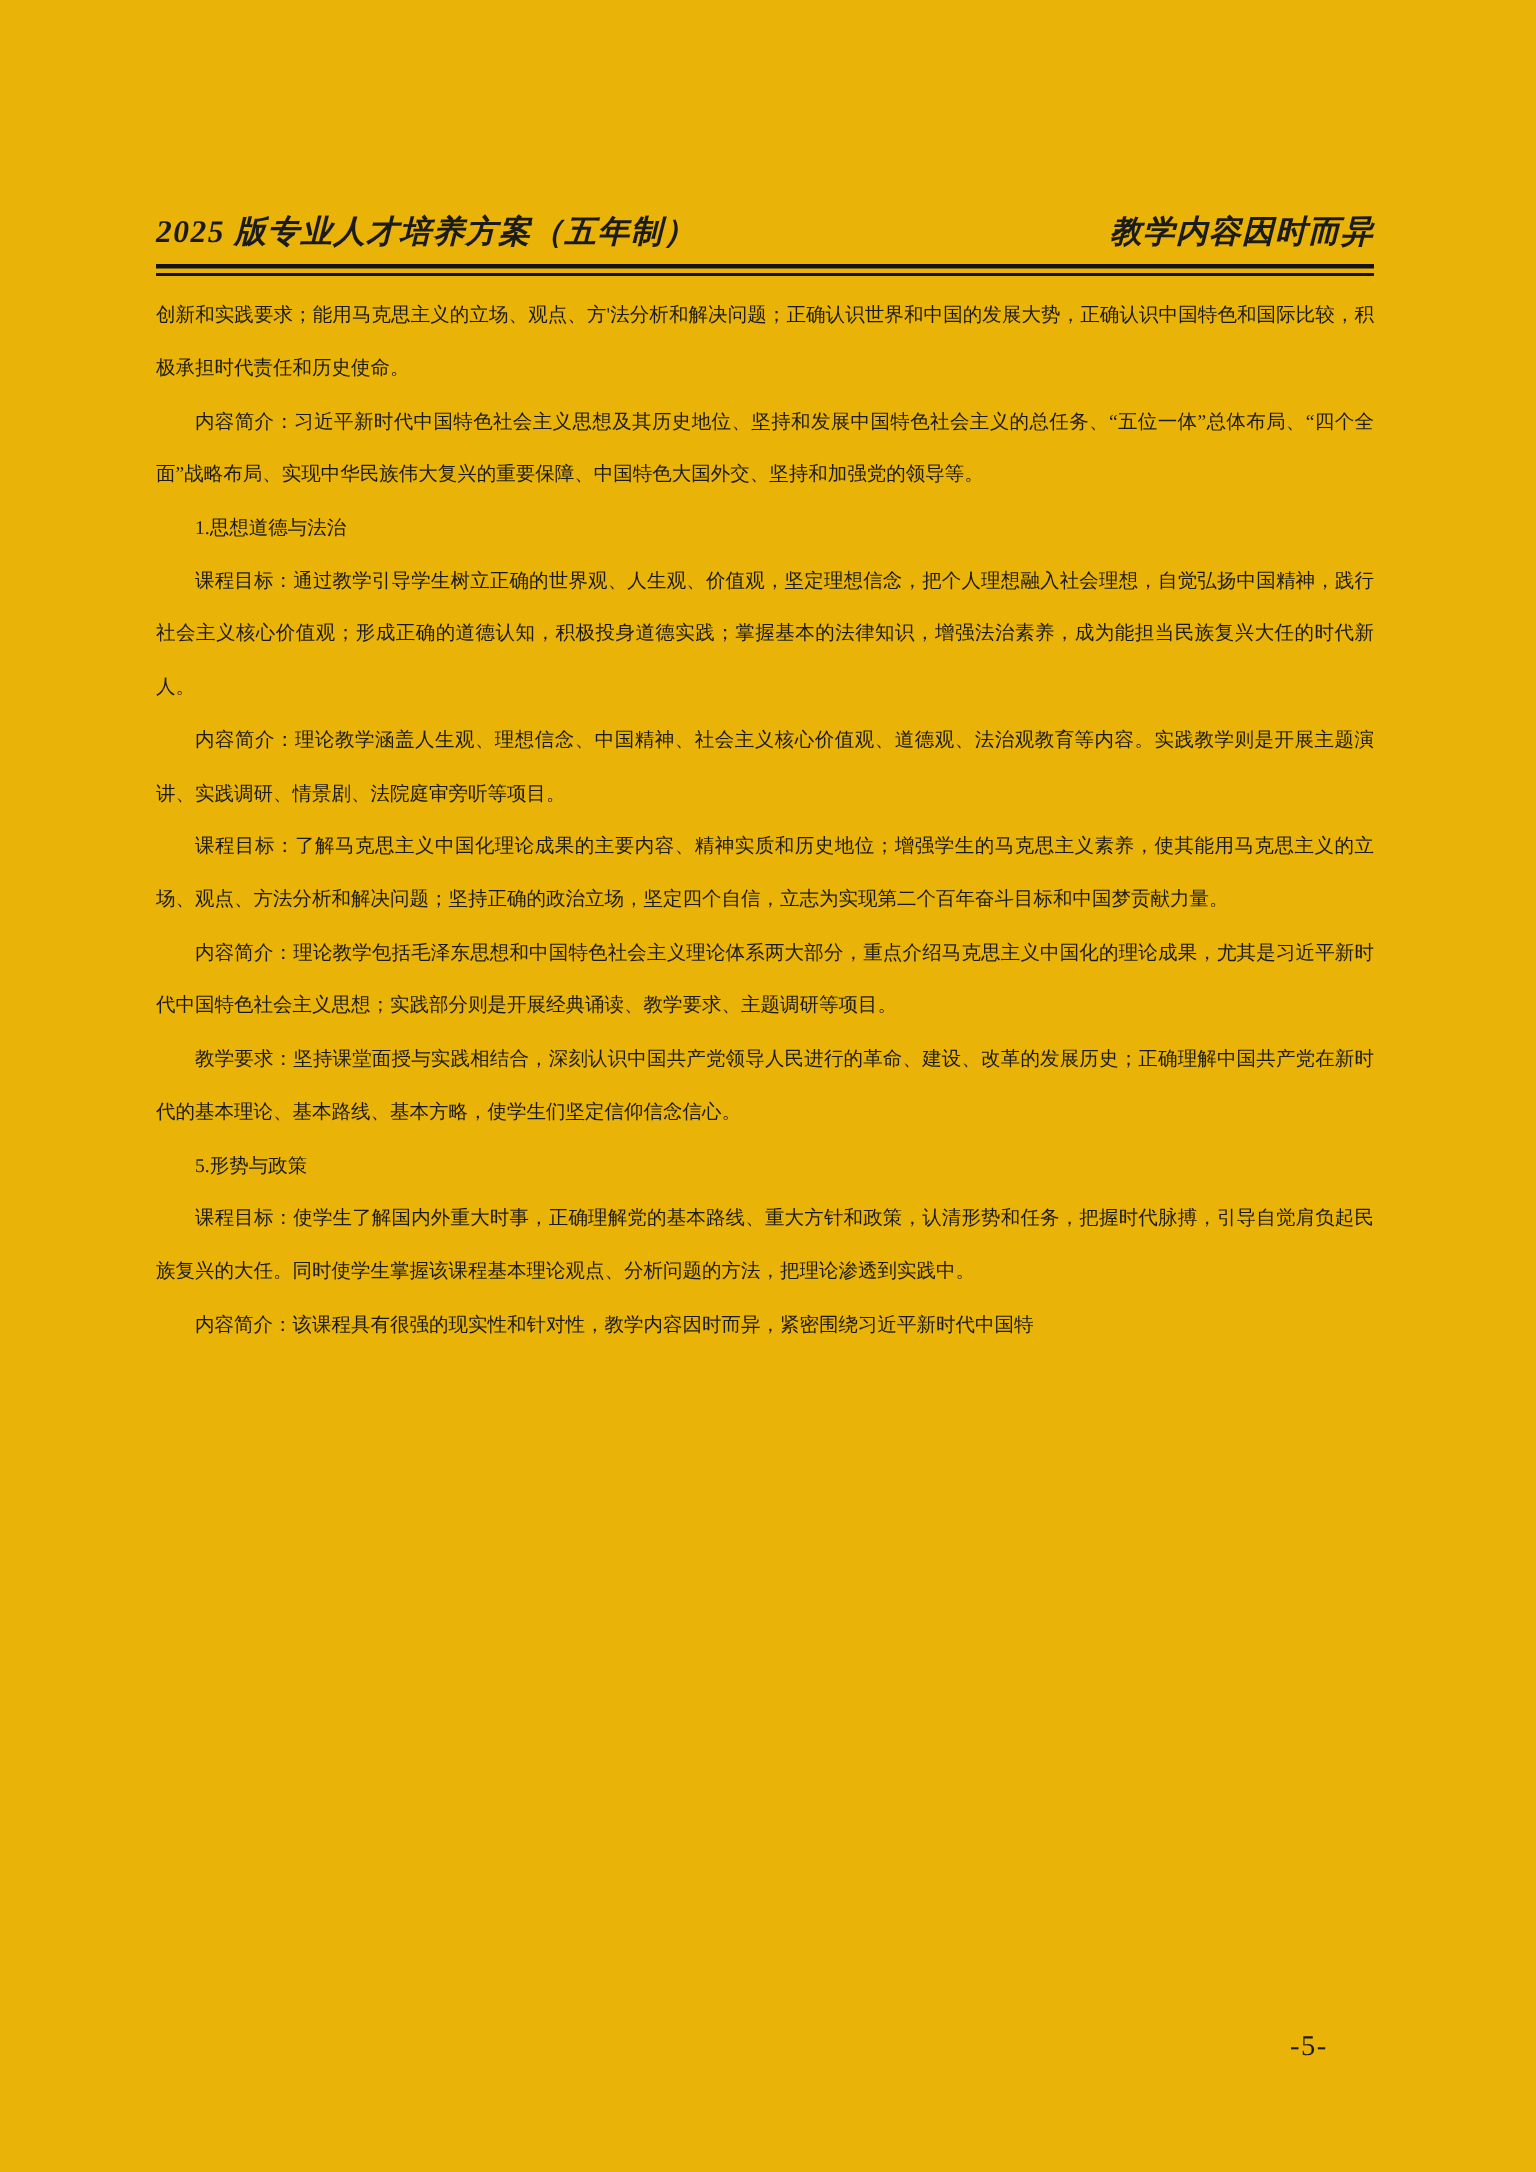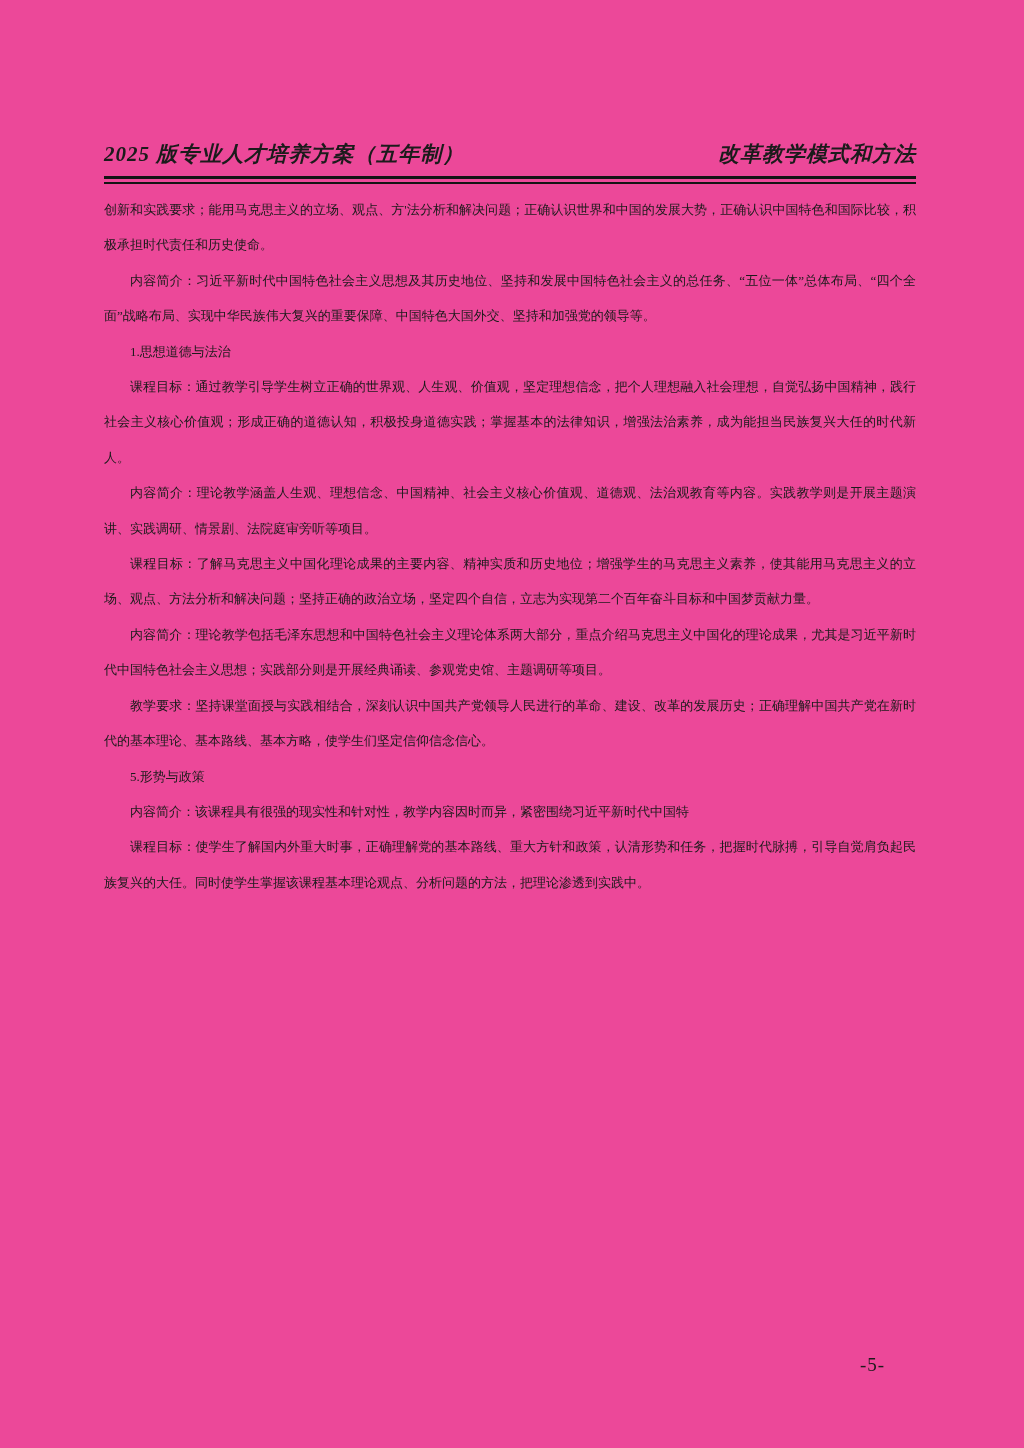--- a/index.html
+++ b/index.html
@@ -4,21 +4,21 @@
 <style>
   html, body {
     margin: 0;
     padding: 0;
     background: #ffffff;
   }
   .page {
     position: relative;
     width: 1024px;
     height: 1448px;
-    background: #ec4899;
+    background: #eab308;
     color: #1b1b1b;
     font-family: "Liberation Serif", "DejaVu Serif", serif;
     overflow: hidden;
     box-sizing: border-box;
   }
   .content {
     position: absolute;
     left: 104px;
     top: 140px;
     width: 812px;
@@ -63,34 +63,34 @@
   }
 </style>
 </head>
 <body>
 
 <div class="page">
   <div class="content">
 
     <div class="running-header">
       <span>2025 版专业人才培养方案（五年制）</span>
-      <span>改革教学模式和方法</span>
+      <span>教学内容因时而异</span>
     </div>
 
     <div class="header-rule"></div>
 
     <div class="body-text">
       <p class="no-indent">创新和实践要求；能用马克思主义的立场、观点、方'法分析和解决问题；正确认识世界和中国的发展大势，正确认识中国特色和国际比较，积极承担时代责任和历史使命。</p>
       <p>内容简介：习近平新时代中国特色社会主义思想及其历史地位、坚持和发展中国特色社会主义的总任务、“五位一体”总体布局、“四个全面”战略布局、实现中华民族伟大复兴的重要保障、中国特色大国外交、坚持和加强党的领导等。</p>
       <p>1.思想道德与法治</p>
       <p>课程目标：通过教学引导学生树立正确的世界观、人生观、价值观，坚定理想信念，把个人理想融入社会理想，自觉弘扬中国精神，践行社会主义核心价值观；形成正确的道德认知，积极投身道德实践；掌握基本的法律知识，增强法治素养，成为能担当民族复兴大任的时代新人。</p>
       <p>内容简介：理论教学涵盖人生观、理想信念、中国精神、社会主义核心价值观、道德观、法治观教育等内容。实践教学则是开展主题演讲、实践调研、情景剧、法院庭审旁听等项目。</p>
       <p>课程目标：了解马克思主义中国化理论成果的主要内容、精神实质和历史地位；增强学生的马克思主义素养，使其能用马克思主义的立场、观点、方法分析和解决问题；坚持正确的政治立场，坚定四个自信，立志为实现第二个百年奋斗目标和中国梦贡献力量。</p>
-      <p>内容简介：理论教学包括毛泽东思想和中国特色社会主义理论体系两大部分，重点介绍马克思主义中国化的理论成果，尤其是习近平新时代中国特色社会主义思想；实践部分则是开展经典诵读、参观党史馆、主题调研等项目。</p>
+      <p>内容简介：理论教学包括毛泽东思想和中国特色社会主义理论体系两大部分，重点介绍马克思主义中国化的理论成果，尤其是习近平新时代中国特色社会主义思想；实践部分则是开展经典诵读、教学要求、主题调研等项目。</p>
       <p>教学要求：坚持课堂面授与实践相结合，深刻认识中国共产党领导人民进行的革命、建设、改革的发展历史；正确理解中国共产党在新时代的基本理论、基本路线、基本方略，使学生们坚定信仰信念信心。</p>
       <p>5.形势与政策</p>
+      <p>课程目标：使学生了解国内外重大时事，正确理解党的基本路线、重大方针和政策，认清形势和任务，把握时代脉搏，引导自觉肩负起民族复兴的大任。同时使学生掌握该课程基本理论观点、分析问题的方法，把理论渗透到实践中。</p>
       <p>内容简介：该课程具有很强的现实性和针对性，教学内容因时而异，紧密围绕习近平新时代中国特</p>
-      <p>课程目标：使学生了解国内外重大时事，正确理解党的基本路线、重大方针和政策，认清形势和任务，把握时代脉搏，引导自觉肩负起民族复兴的大任。同时使学生掌握该课程基本理论观点、分析问题的方法，把理论渗透到实践中。</p>
     </div>
   </div>
 
   <div class="page-number">-5-</div>
 </div>
 
 </body></html>

